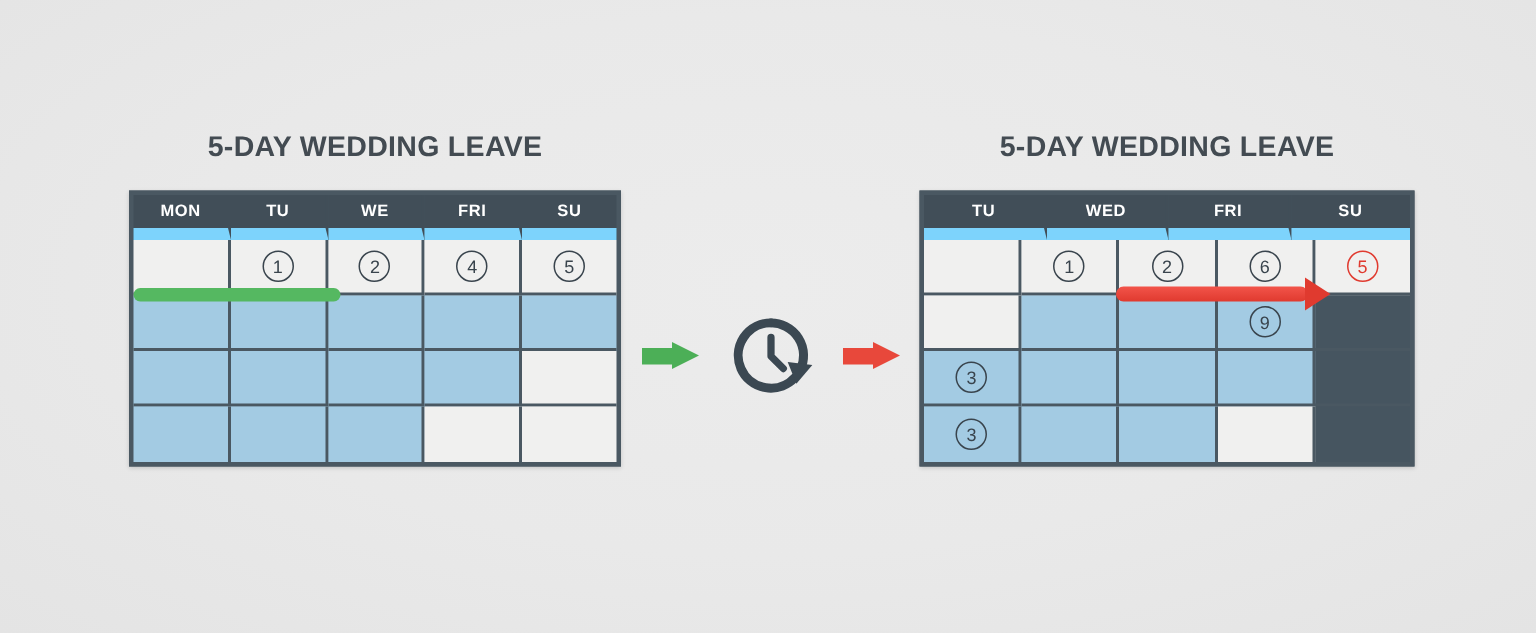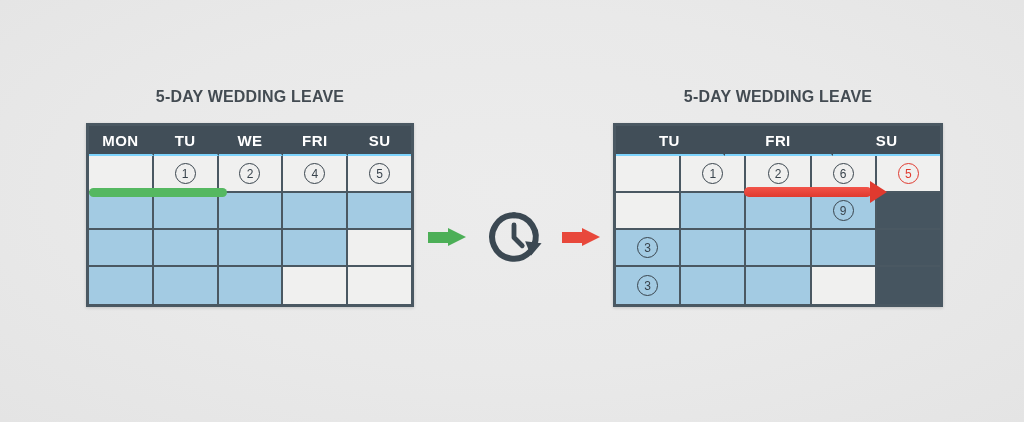--- a/index.html
+++ b/index.html
@@ -22,21 +22,21 @@
   
   .panel {
     position: absolute;
     top: 88px;
   }
   #panel-left  { left: 86px;  width: 328px; }
   #panel-right { left: 613px; width: 330px; }
 
   .cal-title {
     text-align: center;
-    font-size: 16px;
+    font-size: 19px;
     font-weight: bold;
     color: #434b52;
     letter-spacing: 0.2px;
     margin: 0 0 17px 0;
     white-space: nowrap;
   }
 
   
   .cal-table {
     position: relative;
@@ -60,25 +60,25 @@
     position: relative;
   }
   .cal-cell:last-child { border-right: none; }
   .cal-row:last-child .cal-cell { border-bottom: none; }
 
   
   .cal-row.head .cal-cell {
     height: 30px;
     background: #414e58;
     color: #ffffff;
-    font-size: 15px;
+    font-size: 11px;
     font-weight: bold;
     letter-spacing: 0.4px;
     border-right-color: #414e58;
-    border-bottom: 2px solid #7dd3fc;
+    border-bottom: 8px solid #7dd3fc;
   }
 
   
   .fill-white { background: #f0f0ef; }
   .fill-blue  { background: #a3cbe3; }
   .fill-dark  { background: #465560; }
 
   
   .badge {
     width: 19px;
@@ -242,20 +242,21 @@
       <div class="shaft"></div>
       <div class="head"></div>
     </div>
   </div>
 
   <div class="panel" id="panel-right">
     <div class="cal-title">5-DAY WEDDING LEAVE</div>
     <div class="cal-table" id="right-table">
       <div class="cal-row head" id="right-head">
           <div class="cal-cell">TU</div>
+          <div class="cal-cell">WED</div>
           <div class="cal-cell">FRI</div>
           <div class="cal-cell">SU</div>
         </div>
       <div id="right-body">
           <div class="cal-row">
             <div class="cal-cell fill-white"></div>
             <div class="cal-cell fill-white">
               <div class="badge">1</div>
             </div>
             <div class="cal-cell fill-white">

